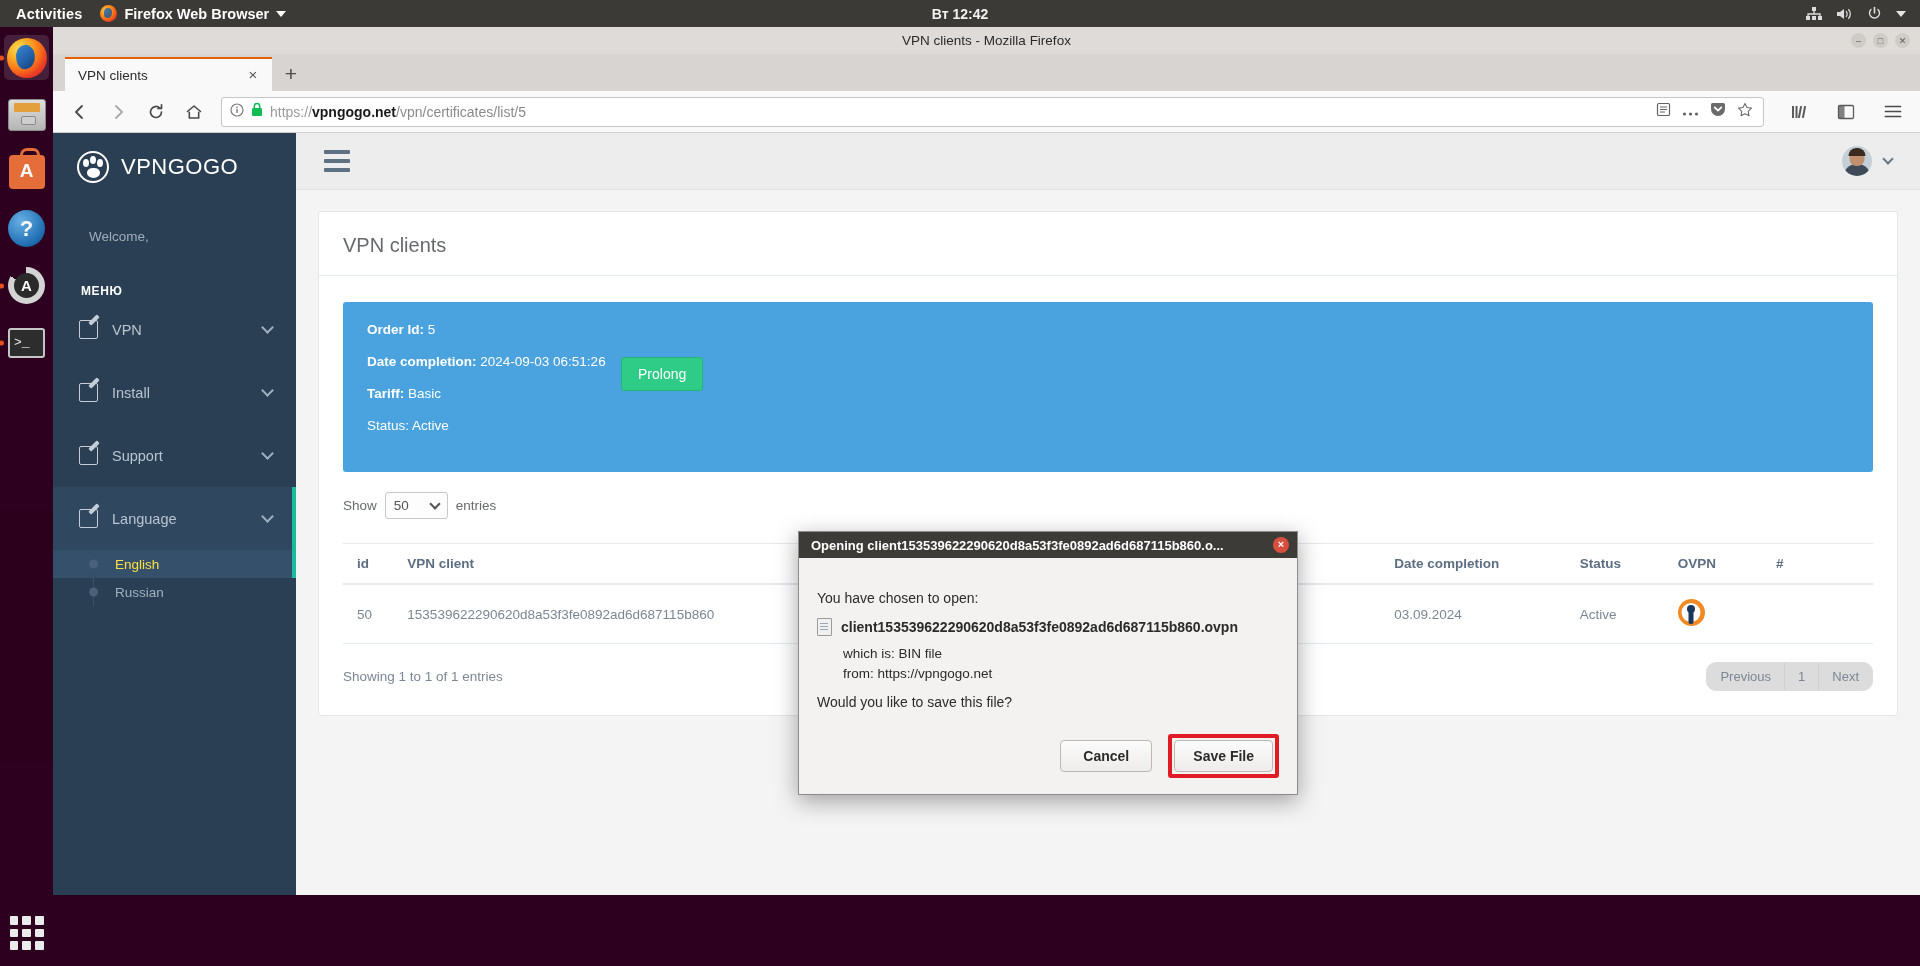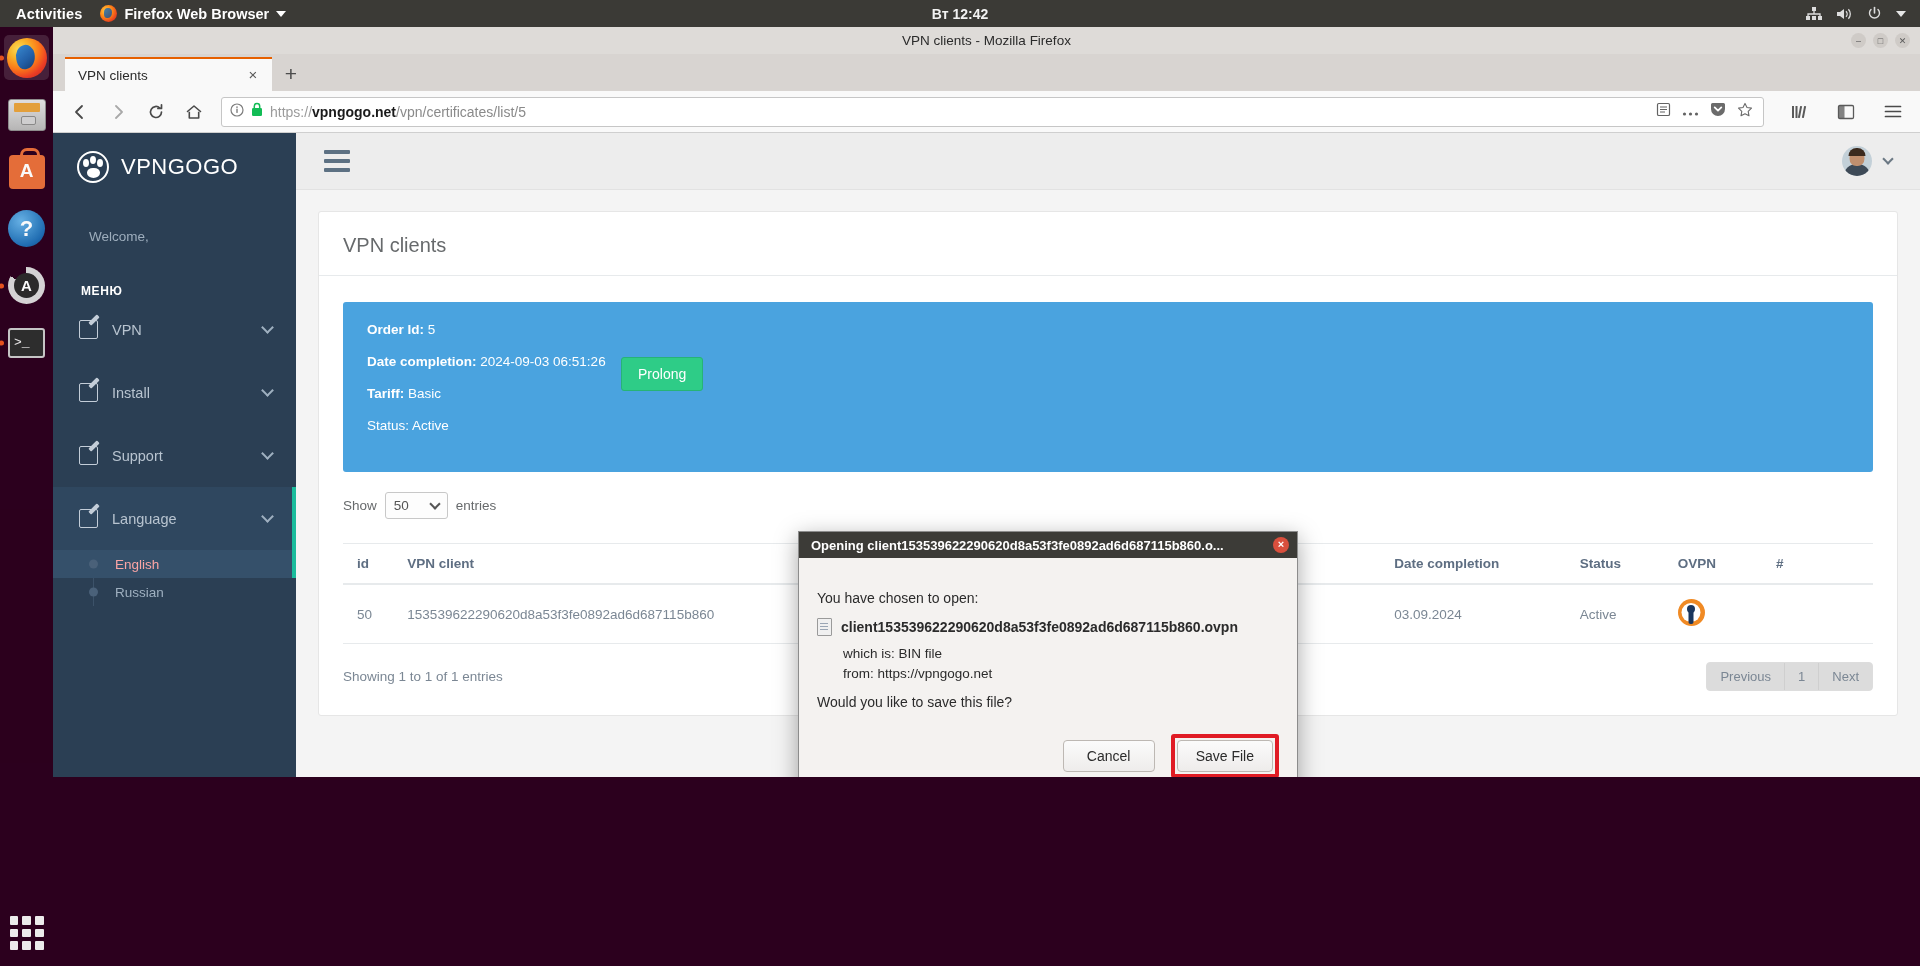--- a/index.html
+++ b/index.html
@@ -116,21 +116,21 @@
   #dock-apps {
     position: absolute; bottom: 16px; left: 50%; transform: translateX(-50%);
     width: 34px; height: 34px;
     display: grid; grid-template-columns: repeat(3,1fr); grid-template-rows: repeat(3,1fr);
     gap: 4px;
   }
   #dock-apps span { background: #f0f0f0; border-radius: 1px; }
 
   
   #firefox-window {
-    position: absolute; left: 53px; top: 27px; width: 1867px; height: 750px;
+    position: absolute; left: 53px; top: 27px; width: 1867px; height: 868px;
     background: #f9f9f9; overflow: hidden;
   }
   #ff-titlebar {
     height: 27px; background: #dedbd8;
     display: flex; align-items: center; justify-content: center;
     font-size: 13.5px; color: #2b2b2b; position: relative;
   }
   .win-controls { position: absolute; right: 10px; top: 0; height: 27px; display: flex; align-items: center; gap: 7px; }
   .wc { width: 15px; height: 15px; border-radius: 50%; background: #cfcbc7;
         display: flex; align-items: center; justify-content: center; font-size: 9px; color: #5a5a5a; }
@@ -222,21 +222,21 @@
     content: ""; position: absolute; left: 40px; top: 0; bottom: 0; width: 1px; background: #3c5269;
   }
   .sub-item {
     height: 28px; display: flex; align-items: center; padding-left: 62px;
     color: #9fb0c0; font-size: 13.5px; position: relative;
   }
   .sub-item .dot {
     position: absolute; left: 36px; top: 50%; transform: translateY(-50%);
     width: 9px; height: 9px; border-radius: 50%; background: #4a6179;
   }
-  .sub-item.active { background: #35506a; color: #fca5a5; }
+  .sub-item.active { background: #35506a; color: #fde047; }
   .sub-item.active:after {
     content: ""; position: absolute; right: 0; top: 0; bottom: 0; width: 4px; background: #1abc9c;
   }
 
   #content { position: absolute; left: 243px; top: 0; right: 0; height: 833px; background: #f4f4f4; }
   #topheader {
     height: 57px; background: #ededed; border-bottom: 1px solid #e2e2e2;
     display: flex; align-items: center; padding: 0 28px; position: relative;
   }
   #hamburger { width: 26px; }
@@ -325,21 +325,21 @@
     box-shadow: 0 7px 0 -2px #1b365d, 0 10px 0 -2.5px #1b365d;
   }
   .ovpn-stem {
     position: absolute; left: 50%; transform: translateX(-50%); top: 12px;
     width: 5px; height: 13px; background: #1b365d; border-radius: 0 0 2px 2px;
   }
   #table-footer {
     display: flex; align-items: center; padding: 18px 24px 24px;
     font-size: 13.5px; color: #7b8794;
   }
-  #pagination { margin-left: auto; display: flex; border: 1px solid #dddddd; border-radius: 4px;
+  #pagination { margin-left: auto; display: flex; border: 1px solid #dddddd; border-radius: 10px;
                 overflow: hidden; background: #dcdcdc; }
   #pagination div { padding: 6px 13px; font-size: 13px; color: #7b8794; border-right: 1px solid #cfcfcf; }
   #pagination div:last-child { border-right: none; }
 
   
   #dl-dialog {
     position: absolute; left: 745px; top: 398px; width: 500px;
     background: #f4f2f0; border: 1px solid #8c8c8c;
     box-shadow: 0 6px 22px rgba(0,0,0,.35); z-index: 80;
   }
@@ -362,21 +362,21 @@
   }
   .doc-icon:before {
     content: ""; position: absolute; left: 2px; top: 4px; right: 3px; height: 1px;
     background: #9aa6b5; box-shadow: 0 3px 0 #9aa6b5, 0 6px 0 #9aa6b5;
   }
   #dl-filename { font-weight: bold; font-size: 14px; }
   .dl-sub { padding-left: 26px; margin-bottom: 5px; font-size: 13.5px; }
   .dl-sub .lbl { color: #2b2b2b; }
   #dl-question { margin-top: 13px; margin-bottom: 4px; }
   #dl-buttons { display: flex; justify-content: flex-end; align-items: center;
-                gap: 16px; padding: 10px 18px 16px; }
+                gap: 16px; padding: 10px 18px 16px; font-weight: bold; }
   .dl-btn {
     min-width: 92px; text-align: center; padding: 7px 18px;
     background: linear-gradient(#fbfbfb,#eeeceb);
     border: 1px solid #bdb8b3; border-radius: 4px; font-size: 14px; color: #2b2b2b;
   }
   #savefile-highlight {
     border: 4px solid #e01b24; border-radius: 3px; padding: 2px;
     display: inline-block;
   }
 </style>

